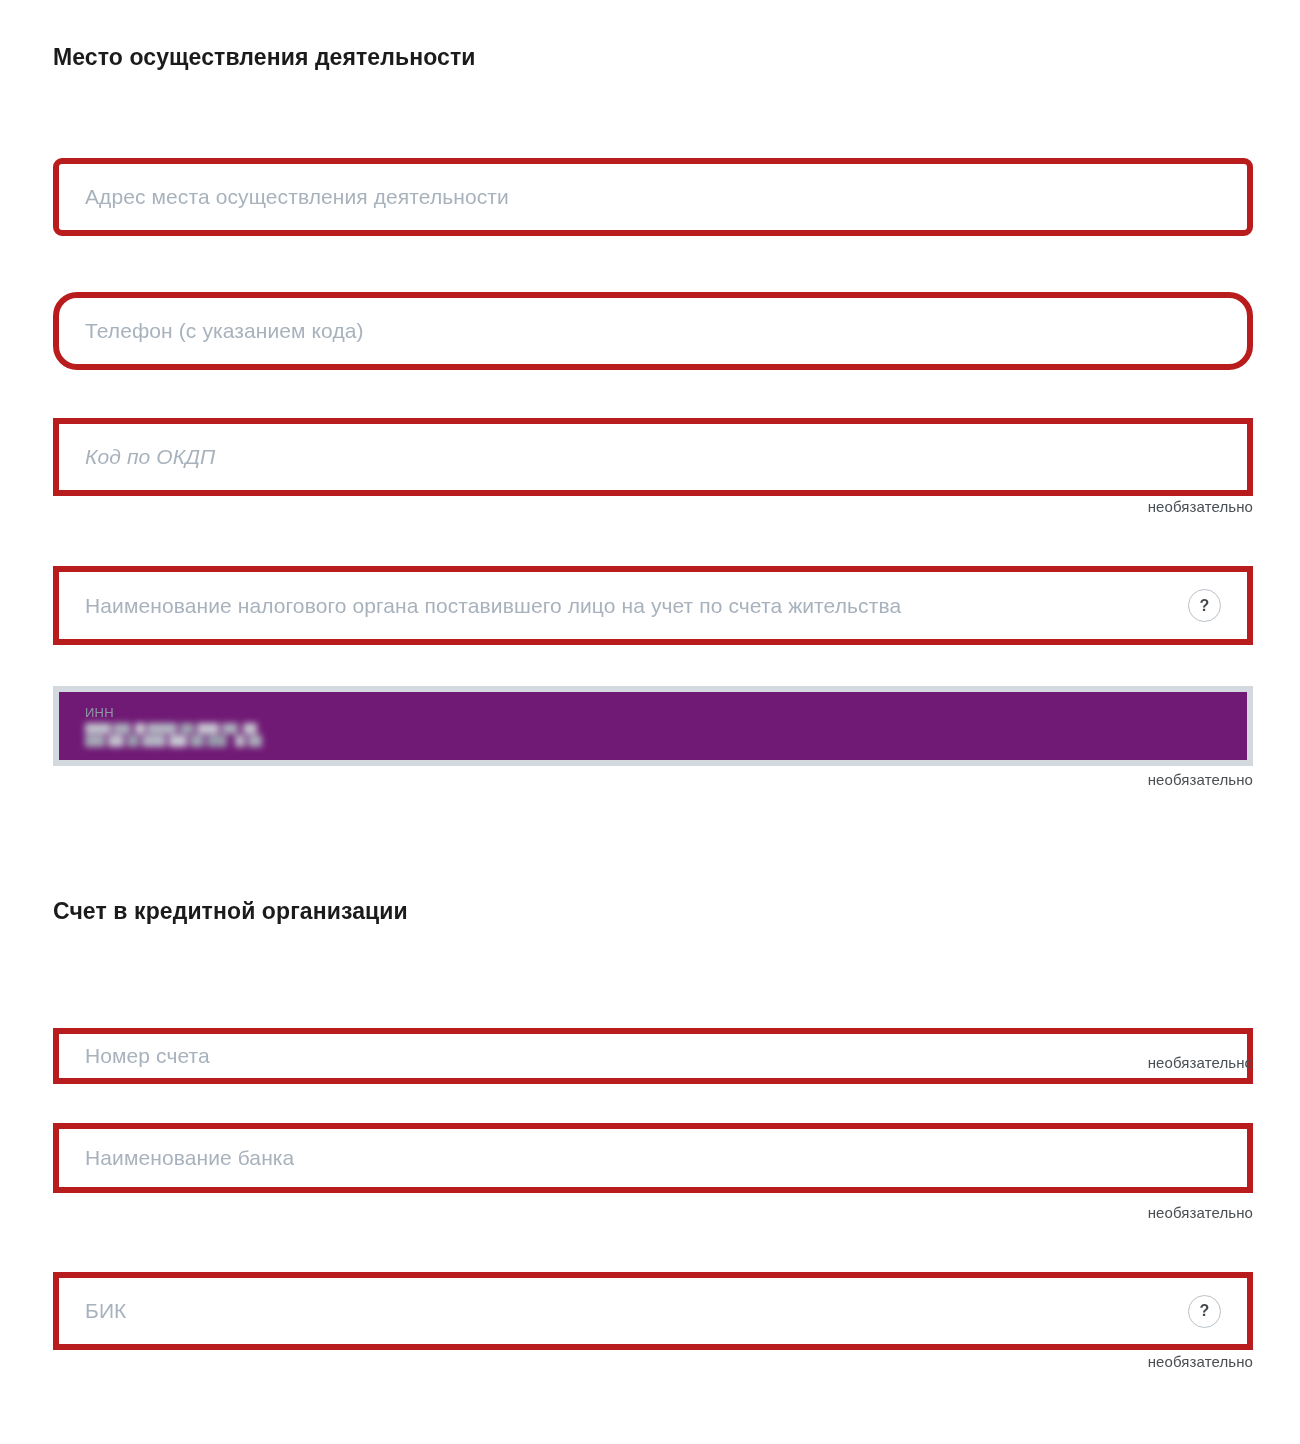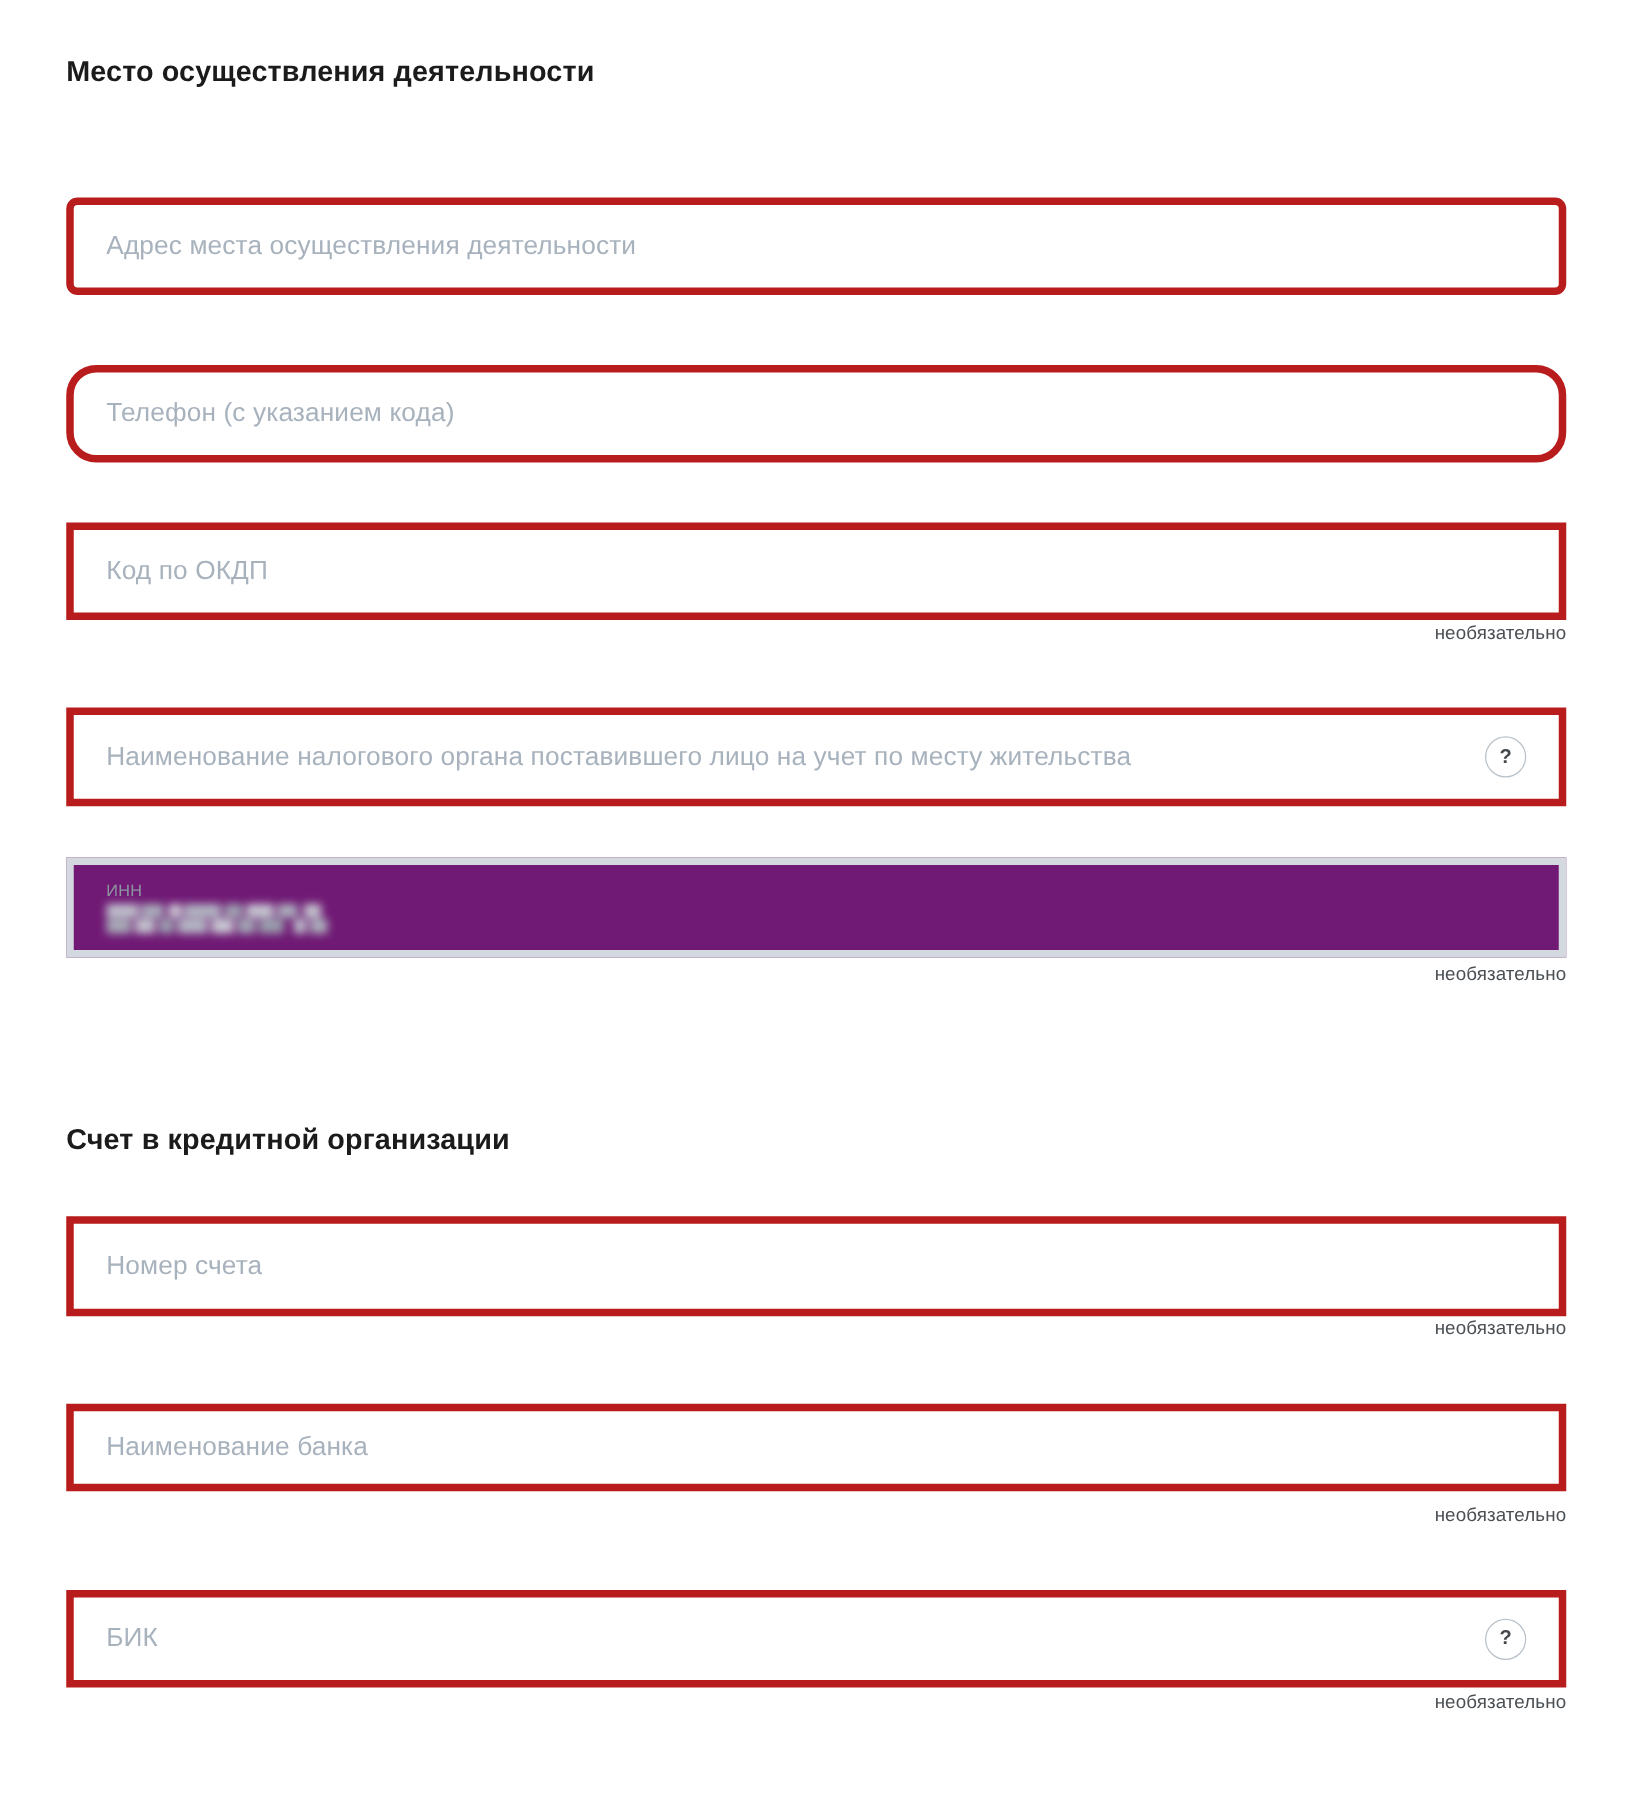--- a/index.html
+++ b/index.html
@@ -128,27 +128,27 @@
   <div class="section-heading" style="top:44px;">Место осуществления деятельности</div>
 
   <div class="field rounded" style="top:158px;height:78px;">
     <span class="placeholder">Адрес места осуществления деятельности</span>
   </div>
 
   <div class="field" style="top:292px;height:78px;border-radius:24px;">
     <span class="placeholder">Телефон (с указанием кода)</span>
   </div>
 
-  <div class="field" style="top:418px;height:78px;">
+  <div class="field" style="top:418px;height:78px;font-style:italic;">
     <span class="placeholder">Код по ОКДП</span>
   </div>
   <div class="hint" style="top:498px;">необязательно</div>
 
   <div class="field" style="top:566px;height:79px;">
-    <span class="placeholder">Наименование налогового органа поставившего лицо на учет по месту жительства</span>
+    <span class="placeholder">Наименование налогового органа поставившего лицо на учет по счета жительства</span>
     <span class="help-icon">?</span>
   </div>
 
   <div class="field filled" style="top:686px;height:80px;">
     <span class="mini-label">ИНН</span>
     <span class="blurred-value">
       <i style="left:0px;   top:0px;  width:26px; height:11px; background:#c3cad1;"></i>
       <i style="left:28px;  top:0px;  width:18px; height:11px; background:#aeb7c0;"></i>
       <i style="left:50px;  top:0px;  width:10px; height:11px; background:#d4dade;"></i>
       <i style="left:62px;  top:0px;  width:30px; height:11px; background:#b6bfc7;"></i>
@@ -164,21 +164,21 @@
       <i style="left:105px; top:12px; width:14px; height:12px; background:#a6b0b9;"></i>
       <i style="left:122px; top:12px; width:20px; height:12px; background:#9ba5af;"></i>
       <i style="left:150px; top:12px; width:10px; height:12px; background:#c0c7ce;"></i>
       <i style="left:163px; top:12px; width:14px; height:12px; background:#aeb6be;"></i>
     </span>
   </div>
   <div class="hint" style="top:771px;">необязательно</div>
 
   <div class="section-heading" style="top:898px;">Счет в кредитной организации</div>
 
-  <div class="field" style="top:973px;height:80px;">
+  <div class="field" style="top:1028px;height:56px;">
     <span class="placeholder">Номер счета</span>
   </div>
   <div class="hint" style="top:1054px;">необязательно</div>
 
   <div class="field" style="top:1123px;height:70px;">
     <span class="placeholder">Наименование банка</span>
   </div>
   <div class="hint" style="top:1204px;">необязательно</div>
 
   <div class="field" style="top:1272px;height:78px;">

